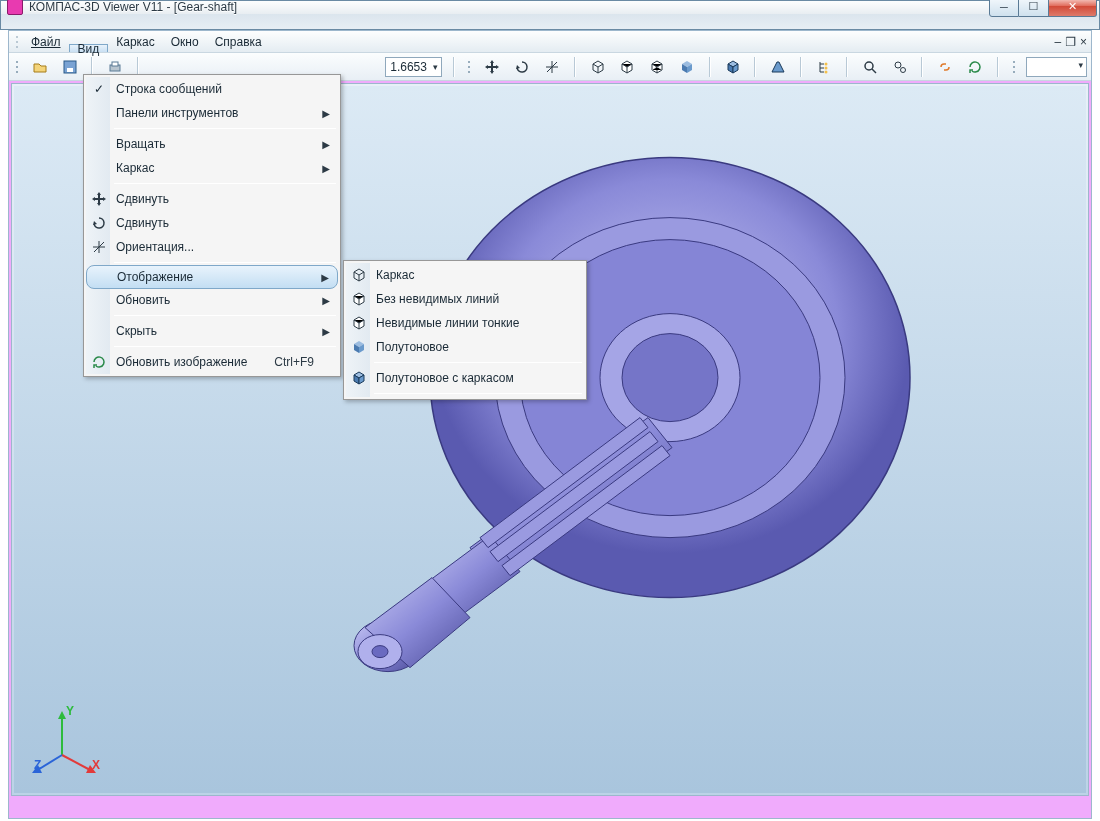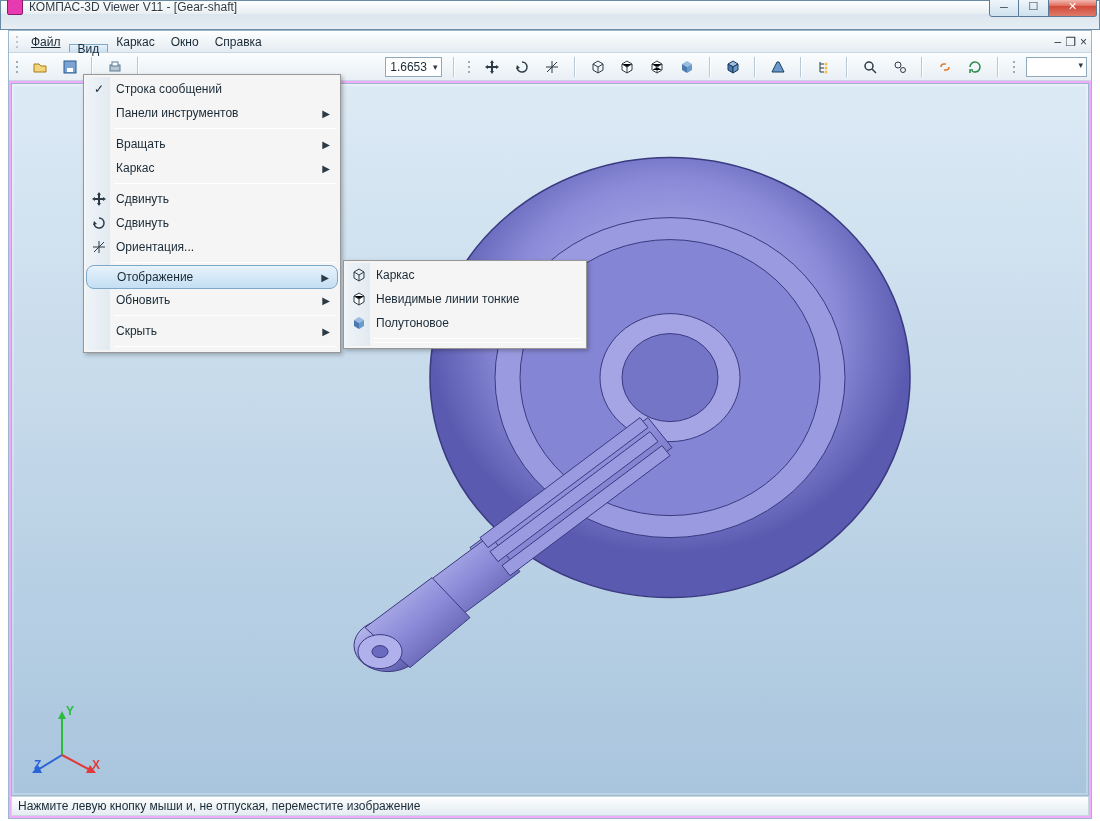--- a/index.html
+++ b/index.html
@@ -343,23 +343,20 @@
           <polygon points="64,68 54,68 58,60" fill="#e23a3a"></polygon>
         <line x1="30" y1="50" x2="4" y2="66" stroke="#2a64d8" stroke-width="2"></line>
           <polygon points="0,68 10,68 6,60" fill="#2a64d8"></polygon>
         <text x="34" y="10" fill="#2dbb3d">Y</text>
         <text x="60" y="64" fill="#e23a3a">X</text>
         <text x="2" y="64" fill="#2a64d8">Z</text>
       </svg>
     </div>
   </div>
 
-  <div class="statusbar">
-    <span>Нажмите левую кнопку мыши и, не отпуская, переместите изображение</span>
-  </div>
 </div>
 
 <div class="menu menu1">
   <div class="iconcol"></div>
   <div class="mrow">
       <div class="micon">✓</div>
       <span>Строка сообщений</span>
     </div>
   <div class="mrow">
       <span>Панели инструментов</span>
@@ -408,31 +405,50 @@
   <div class="mrow">
       <span>Обновить</span>
       <span class="arrow">▶</span>
     </div>
   <div class="hr"></div>
   <div class="mrow">
       <span>Скрыть</span>
       <span class="arrow">▶</span>
     </div>
   <div class="hr"></div>
+  <div class="mrow">
+      <div class="micon">
+        <svg width="16" height="16">
+          <path d="M3 8a5 5 0 1 1 2 4" fill="none" stroke="#2a8a4a" stroke-width="1.5"></path>
+          <path d="M3 14v-3h3" fill="none" stroke="#2a8a4a" stroke-width="1.5"></path>
+        </svg>
+      </div>
+      <span>Обновить изображение</span>
+      <span class="shortcut">Ctrl+F9</span>
+    </div>
 </div>
 
 <div class="menu menu2">
   <div class="iconcol"></div>
   <div class="mrow">
       <div class="micon">
         <svg width="16" height="16">
           <path d="M3 5l5-3 5 3v6l-5 3-5-3z M3 5l5 3 5-3 M8 8v6" fill="none" stroke="#2c3a45"></path>
         </svg>
       </div>
       <span>Каркас</span>
+    </div>
+  <div class="mrow">
+      <div class="micon">
+        <svg width="16" height="16">
+          <path d="M3 5l5-3 5 3v6l-5 3-5-3z" fill="#fff" stroke="#2c3a45"></path>
+          <path d="M3 5l5 3 5-3 M8 8v6" stroke="#2c3a45"></path>
+        </svg>
+      </div>
+      <span>Без невидимых линий</span>
     </div>
   <div class="mrow">
       <div class="micon">
         <svg width="16" height="16">
           <path d="M3 5l5-3 5 3v6l-5 3-5-3z" fill="#fff" stroke="#2c3a45"></path>
           <path d="M3 5l5 3 5-3 M8 8v6" stroke="#2c3a45"></path>
         </svg>
       </div>
       <span>Невидимые линии тонкие</span>
     </div>
@@ -440,14 +456,24 @@
       <div class="micon">
         <svg width="16" height="16">
           <path d="M3 5l5-3 5 3-5 3z" fill="#9bbce0"></path>
           <path d="M3 5v6l5 3V8z" fill="#4a7ab0"></path>
           <path d="M13 5v6l-5 3V8z" fill="#6a9acc"></path>
         </svg>
       </div>
       <span>Полутоновое</span>
     </div>
   <div class="hr"></div>
+  <div class="mrow">
+      <div class="micon">
+        <svg width="16" height="16">
+          <path d="M3 5l5-3 5 3-5 3z" fill="#9bbce0" stroke="#1a3a5a"></path>
+          <path d="M3 5v6l5 3V8z" fill="#4a7ab0" stroke="#1a3a5a"></path>
+          <path d="M13 5v6l-5 3V8z" fill="#6a9acc" stroke="#1a3a5a"></path>
+        </svg>
+      </div>
+      <span>Полутоновое с каркасом</span>
+    </div>
   <div class="hr"></div>
 </div>
 
 </body></html>

